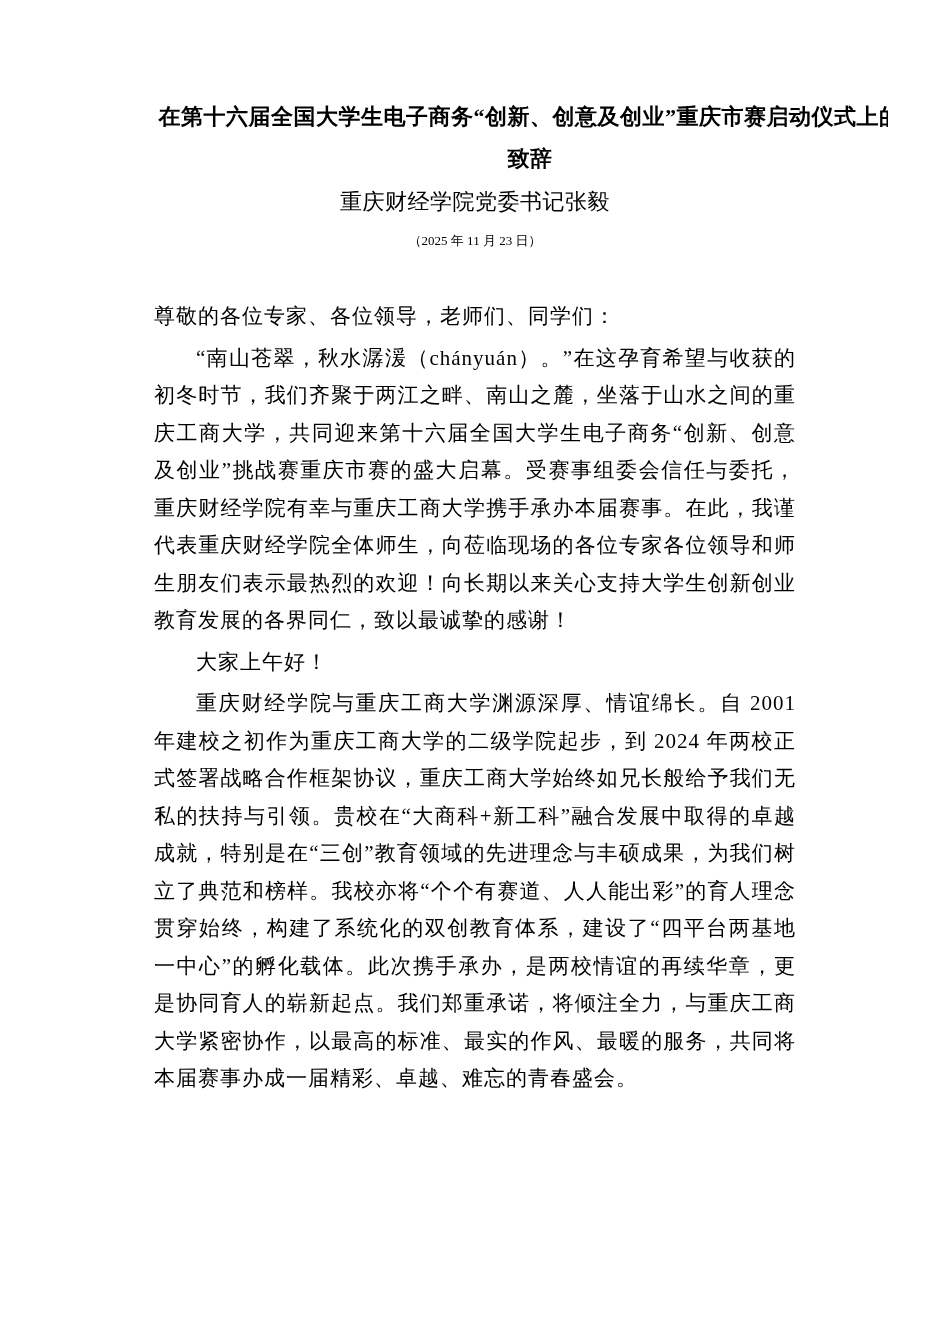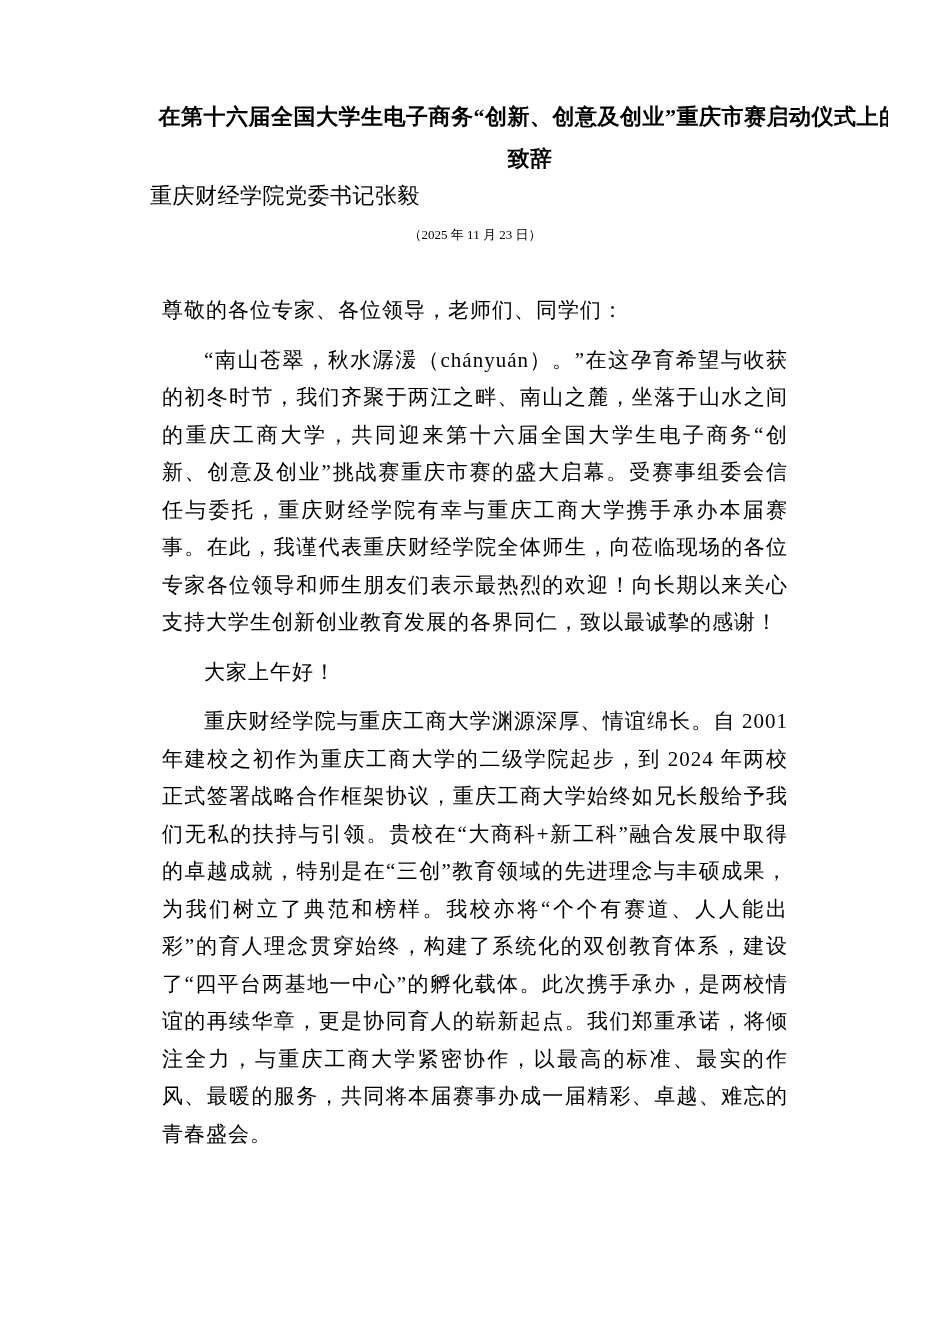--- a/index.html
+++ b/index.html
@@ -17,39 +17,40 @@
   .doc-title {
     font-size: 22px;
     font-weight: bold;
     text-align: center;
     line-height: 42px;
     letter-spacing: 0.5px;
     width: 760px;
     margin: 0 auto;
   }
   .doc-author {
-    text-align: left;
+    text-align: center;
     font-size: 22px;
     line-height: 32px;
+    margin-top: 6px;
     letter-spacing: 0.5px;
   }
   .doc-date {
     text-align: center;
     font-size: 13px;
     line-height: 30px;
     margin-top: 8px;
   }
   .doc-body {
     margin-top: 42px;
     font-size: 21px;
     line-height: 37.5px;
     text-align: justify;
     letter-spacing: 1px;
   }
-  .doc-body p { margin: 12px; }
+  .doc-body p { margin: 4px; }
   .indent { text-indent: 2em; }
 </style>
 </head>
 <body>
 
 <div class="page">
   <h1 class="doc-title">在第十六届全国大学生电子商务“创新、创意及创业”重庆市赛启动仪式上的致辞</h1>
 
   <div class="doc-author">重庆财经学院党委书记张毅</div>
 

